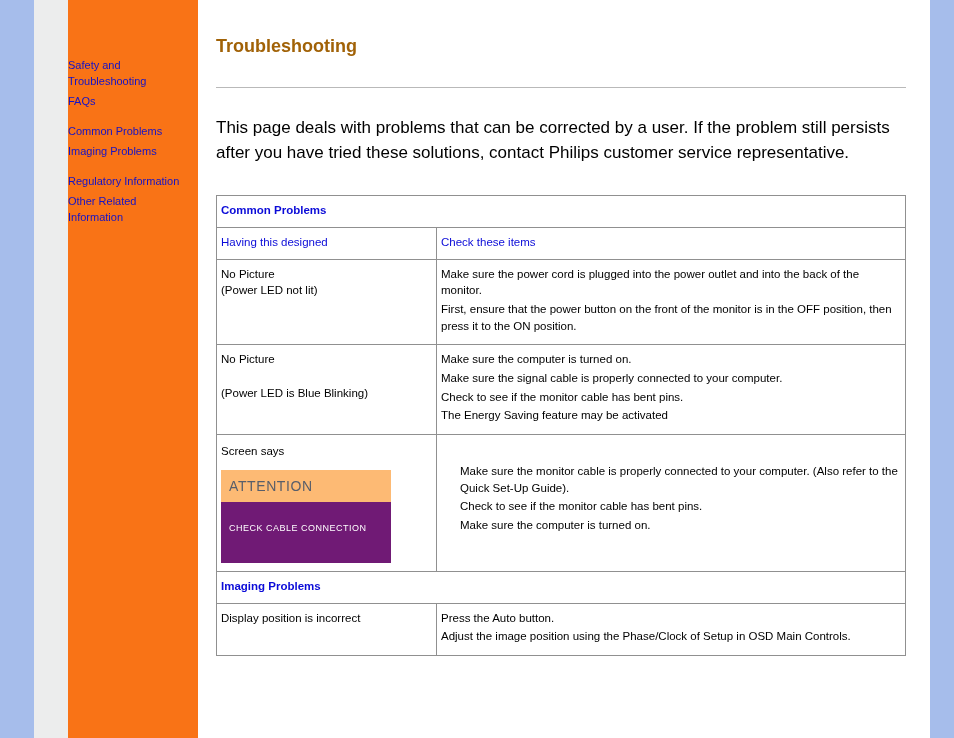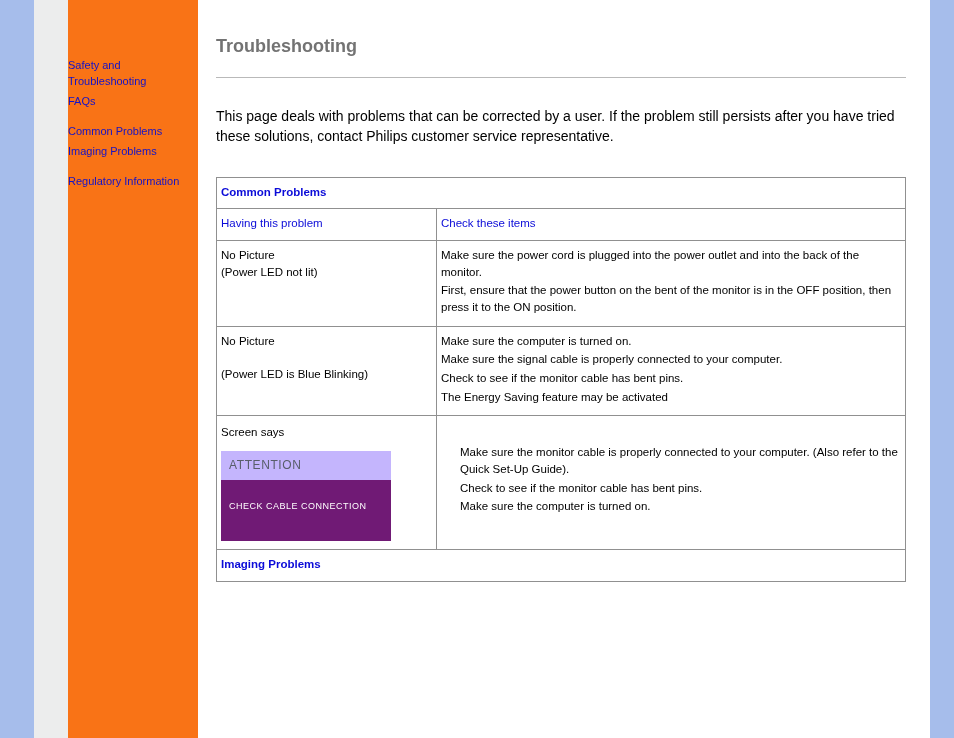--- a/index.html
+++ b/index.html
@@ -49,33 +49,33 @@
     cursor: pointer;
   }
   .sidebar .group { margin-bottom: 14px; }
   .main {
     flex: 1;
     background: #ffffff;
     padding: 36px 24px 0 18px;
     overflow: hidden;
   }
   h1 {
-    color: #737373;
+    color: #a16207;
     font-size: 18px;
     font-weight: bold;
-    margin: 0 0 20px 0;
+    margin: 0 0 30px 0;
   }
   .rule {
     border: none;
     border-top: 1px solid #b9b9b9;
     margin: 0 0 28px 0;
   }
   .intro {
     color: #000;
-    font-size: 14px;
+    font-size: 17px;
     line-height: 1.45;
     margin: 16px 0 30px 0;
   }
   
   .tbl {
     border: 1px solid #909090;
     width: 100%;
     border-collapse: collapse;
     table-layout: fixed;
   }
@@ -103,23 +103,23 @@
   .checklist p { margin: 0 0 2px 0; }
   .problem-cell p { margin: 0; }
   .problem-cell { padding-top: 20px; padding-bottom: 20px; }
   .problem-cell.tight { padding-top: 8px; padding-bottom: 8px; }
   
   .attn-box {
     width: 170px;
     margin-top: 10px;
   }
   .attn-head {
-    background: #c4b5fd;
+    background: #fdba74;
     color: #585e6a;
-    font-size: 12px;
+    font-size: 14px;
     letter-spacing: 0.6px;
     padding: 6px 8px;
   }
   .attn-body {
     background: #701a75;
     color: #ffffff;
     font-size: 9px;
     letter-spacing: 0.5px;
     padding: 20px 8px 28px 8px;
   }
@@ -135,51 +135,52 @@
     <div class="group">
       <a>Safety and Troubleshooting</a>
       <a>FAQs</a>
     </div>
     <div class="group">
       <a>Common Problems</a>
       <a>Imaging Problems</a>
     </div>
     <div class="group">
       <a>Regulatory Information</a>
+      <a>Other Related Information</a>
     </div>
   </nav>
 
   <main class="main">
     <h1>Troubleshooting</h1>
     <hr class="rule">
     <p class="intro">This page deals with problems that can be corrected by a user. If the problem still persists after you have tried these solutions, contact Philips customer service representative.</p>
 
     <table class="tbl">
       <colgroup>
           <col class="lcol">
           <col>
         </colgroup>
 
       <tbody>
           <tr>
         <td class="section-head" colspan="2">Common Problems</td>
       </tr>
       <tr>
-        <td class="col-head">Having this problem</td>
+        <td class="col-head">Having this designed</td>
         <td class="col-head">Check these items</td>
       </tr>
 
       <tr>
         <td class="problem-cell">
           <p>No Picture</p>
           <p>(Power LED not lit)</p>
         </td>
         <td class="checklist">
           <p>Make sure the power cord is plugged into the power outlet and into the back of the monitor.</p>
-          <p>First, ensure that the power button on the bent of the monitor is in the OFF position, then press it to the ON position.</p>
+          <p>First, ensure that the power button on the front of the monitor is in the OFF position, then press it to the ON position.</p>
         </td>
       </tr>
 
       <tr>
         <td class="problem-cell">
           <p>No Picture</p>
           <p>&nbsp;</p>
           <p>(Power LED is Blue Blinking)</p>
         </td>
         <td class="checklist">
@@ -203,19 +204,28 @@
           <p>Check to see if the monitor cable has bent pins.</p>
           <p>Make sure the computer is turned on.</p>
         </td>
       </tr>
 
 
       <tr>
         <td class="section-head" colspan="2">Imaging Problems</td>
       </tr>
 
+      <tr>
+        <td class="problem-cell">
+          <p>Display position is incorrect</p>
+        </td>
+        <td class="checklist">
+          <p>Press the Auto button.</p>
+          <p>Adjust the image position using the Phase/Clock of Setup in OSD Main Controls.</p>
+        </td>
+      </tr>
 
     </tbody>
       </table>
   </main>
 
   <div class="right-bar"></div>
 </div>
 
 </body></html>

